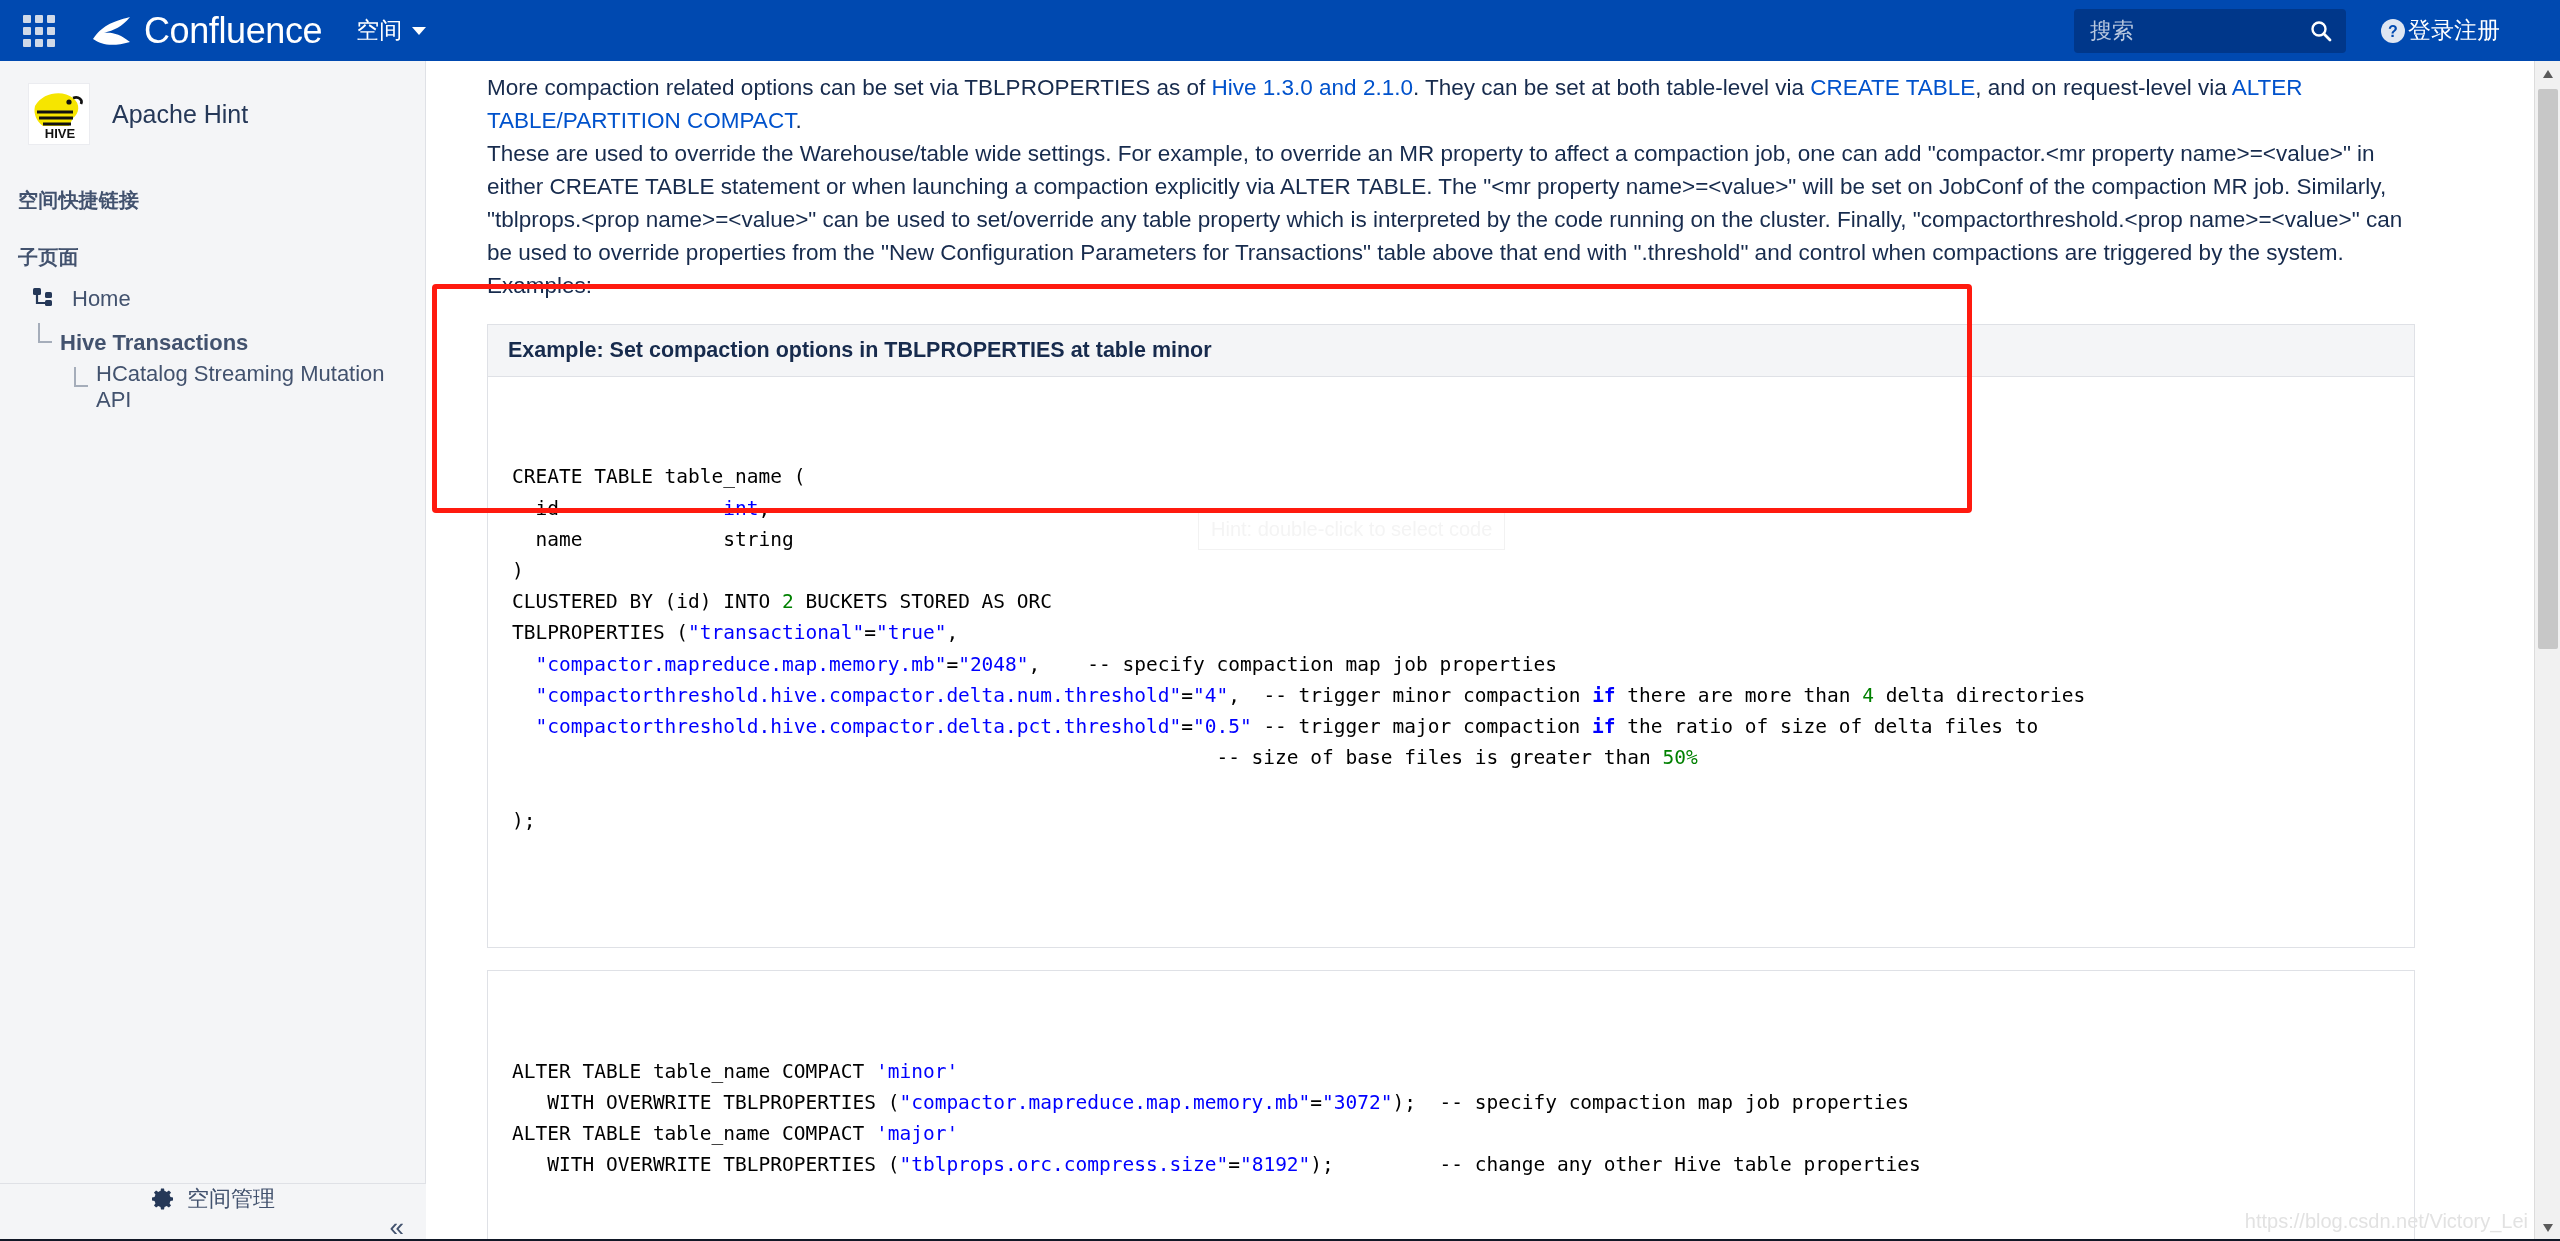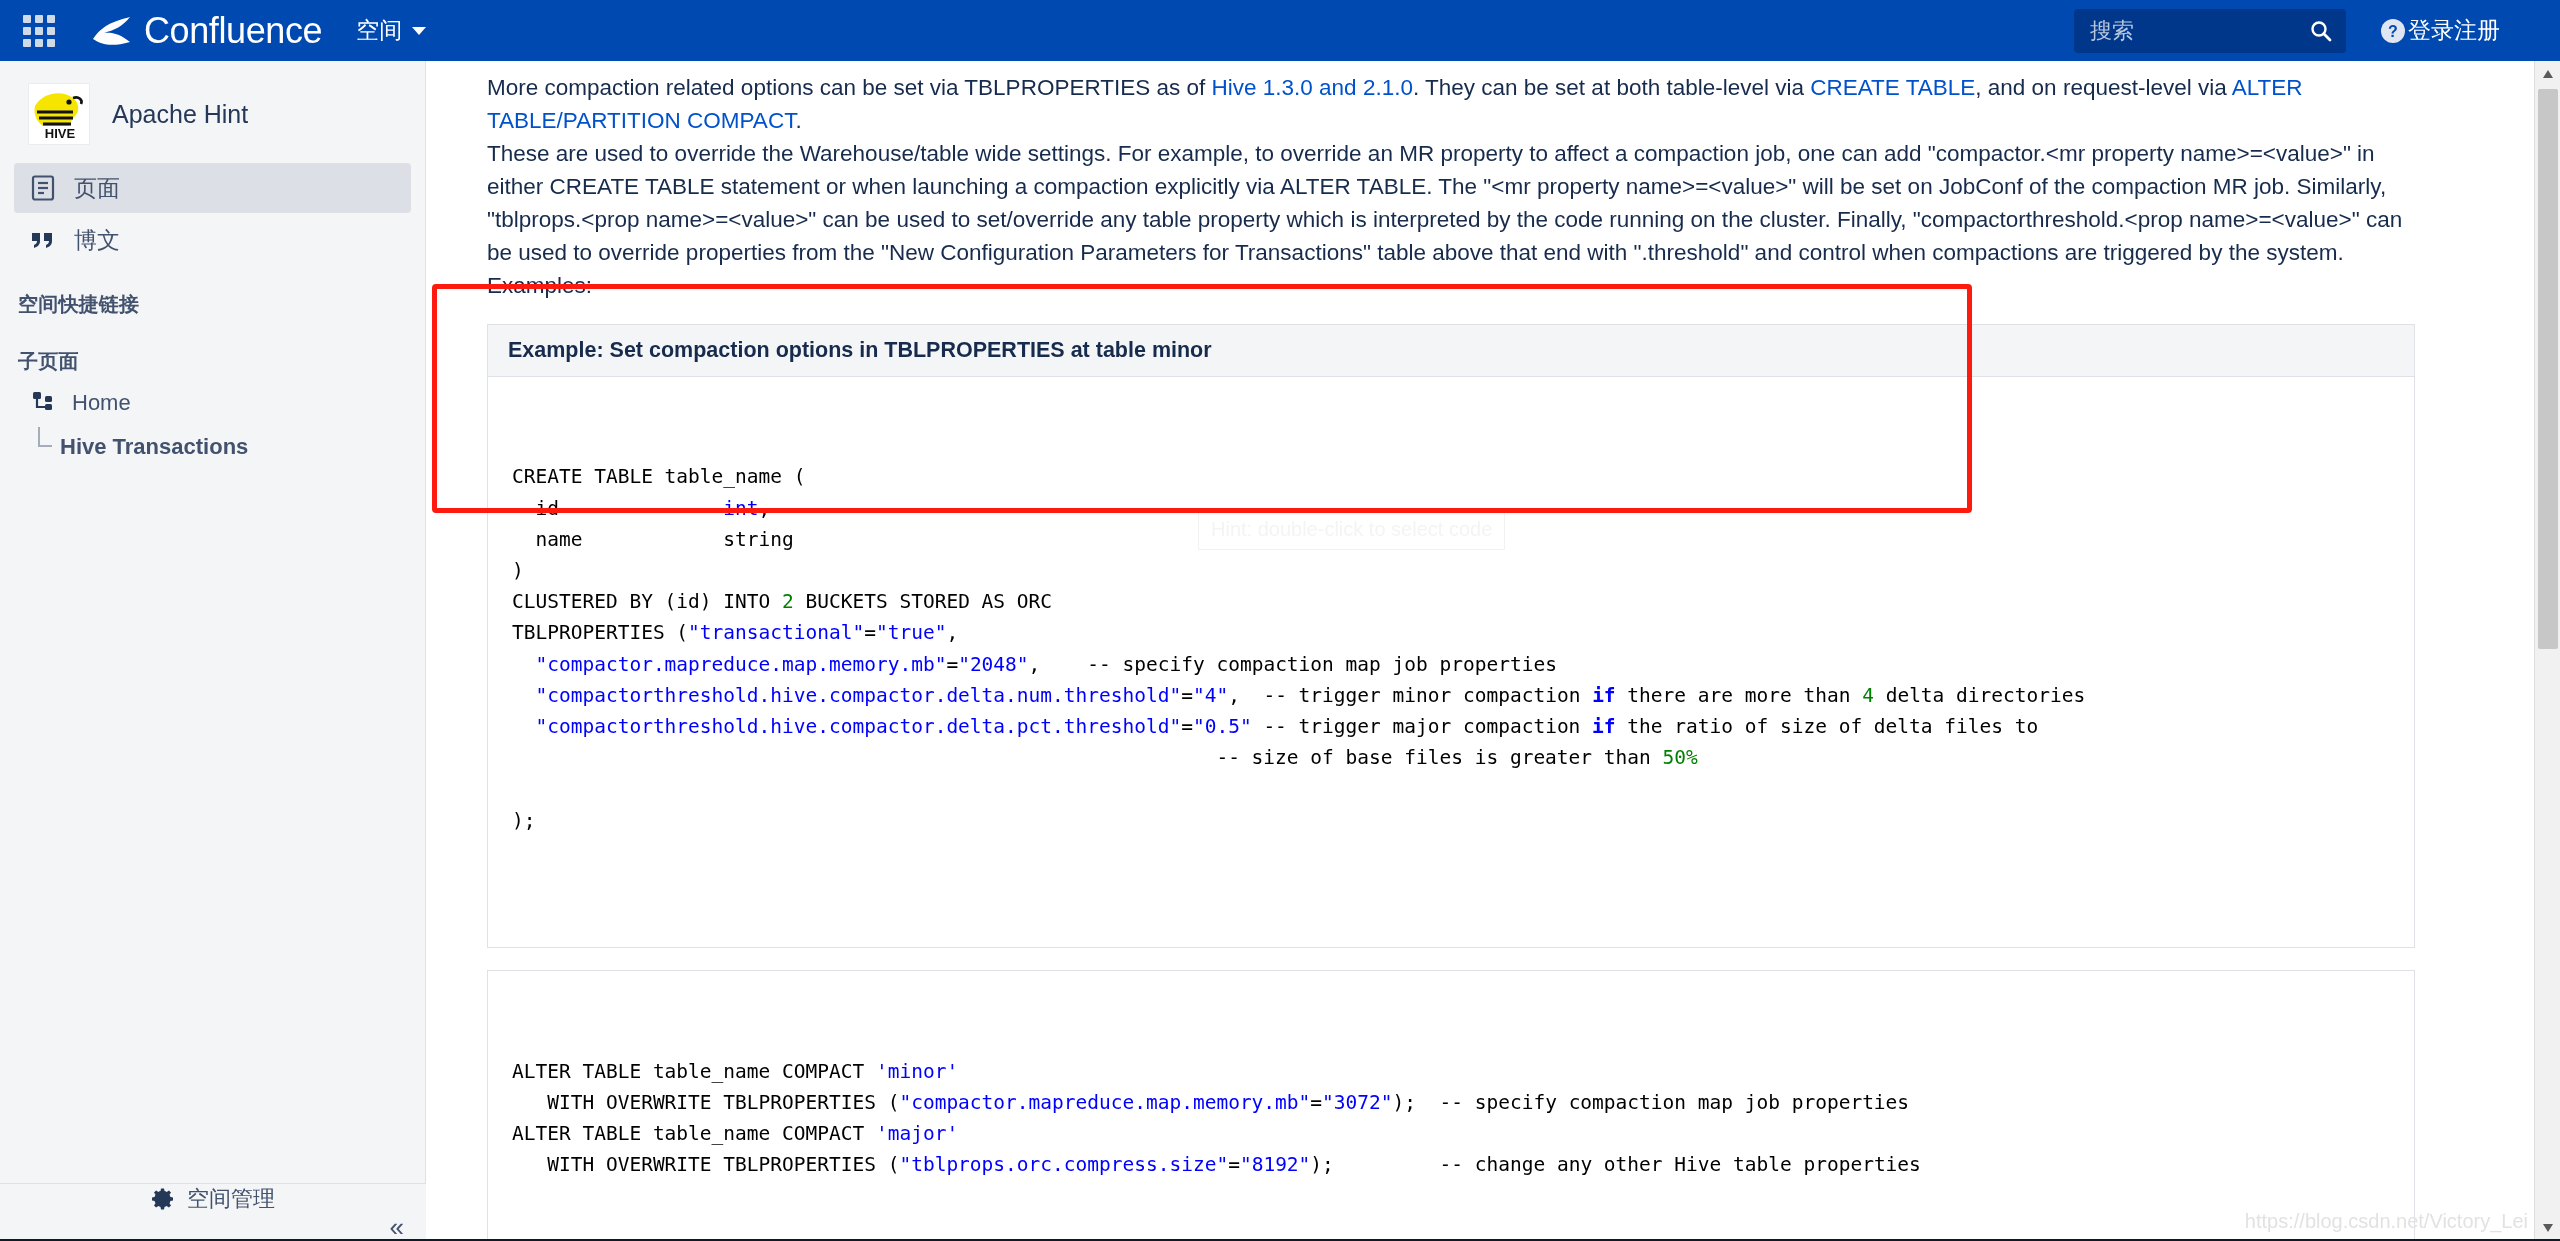--- a/index.html
+++ b/index.html
@@ -273,43 +273,20 @@
         <path d="M6 22 C14 8, 34 6, 44 14 C52 20, 50 30, 44 34 L40 42 L14 42 C8 38, 4 30, 6 22 Z" fill="#f6e500"></path>
         <path d="M8 28 L44 28 M10 34 L44 34 M14 40 L42 40" stroke="#111111" stroke-width="3"></path>
         <circle cx="40" cy="18" r="2.6" fill="#111111"></circle>
         <path d="M44 14 C50 12, 54 16, 52 20" stroke="#111111" stroke-width="2.6" fill="none"></path>
         <text x="31" y="54" font-size="13" font-weight="bold" font-family="Liberation Sans, sans-serif" fill="#111111" text-anchor="middle">HIVE</text>
       </svg>
     </div>
     <div class="space-name">Apache Hint</div>
   </div>
 
-  <div class="snav">
-    <div class="snav-item active">
-      <span class="ic">
-        <svg width="24" height="26" viewBox="0 0 24 26">
-          <rect x="2" y="1.5" width="20" height="23" rx="2" fill="none" stroke="#42526e" stroke-width="2.2"></rect>
-          <line x1="7" y1="8" x2="17" y2="8" stroke="#42526e" stroke-width="2.2"></line>
-          <line x1="7" y1="13" x2="17" y2="13" stroke="#42526e" stroke-width="2.2"></line>
-          <line x1="7" y1="18" x2="13" y2="18" stroke="#42526e" stroke-width="2.2"></line>
-        </svg>
-      </span>
-      <span>页面</span>
-    </div>
-
-    <div class="snav-item">
-      <span class="ic">
-        <svg width="26" height="22" viewBox="0 0 26 22">
-          <path d="M2 4 h8 v8 c0 4 -3 6 -6 7 v-3 c2 -1 3 -2 3 -4 h-5 z" fill="#253858"></path>
-          <path d="M14 4 h8 v8 c0 4 -3 6 -6 7 v-3 c2 -1 3 -2 3 -4 h-5 z" fill="#253858"></path>
-        </svg>
-      </span>
-      <span>博文</span>
-    </div>
-  </div>
 
   <div class="snav-section">空间快捷链接</div>
 
   <div class="snav-section">子页面</div>
   <div class="snav">
     <div class="tree-item">
       <span class="ic">
         <svg width="22" height="24" viewBox="0 0 22 24">
           <rect x="1" y="1" width="8" height="7" rx="1.5" fill="#253858"></rect>
           <path d="M5 8 v8 h8" fill="none" stroke="#253858" stroke-width="2.2"></path>
@@ -318,20 +295,24 @@
         </svg>
       </span>
       <span>Home</span>
     </div>
 
     <div class="tree-item tree-child tree-bold">
       <span class="elbow"></span>
       <span>Hive Transactions</span>
     </div>
 
+    <div class="tree-item tree-child2">
+      <span class="elbow"></span>
+      <span>HCatalog Streaming Mutation API</span>
+    </div>
   </div>
 
   <div class="sidebar-footer">
     <div class="sf-left">
       <span class="ic">
         <svg width="24" height="24" viewBox="0 0 24 24">
           <path d="M12 8.2a3.8 3.8 0 1 0 0 7.6 3.8 3.8 0 0 0 0-7.6zm10 5.3v-3l-2.6-.5a7.8 7.8 0 0 0-.9-2.2l1.5-2.2-2.1-2.1-2.2 1.5a7.8 7.8 0 0 0-2.2-.9L13 1.5h-3l-.5 2.6a7.8 7.8 0 0 0-2.2.9L5.1 3.5 3 5.6l1.5 2.2a7.8 7.8 0 0 0-.9 2.2L1 10.5v3l2.6.5c.2.8.5 1.5.9 2.2L3 18.4l2.1 2.1 2.2-1.5c.7.4 1.4.7 2.2.9l.5 2.6h3l.5-2.6c.8-.2 1.5-.5 2.2-.9l2.2 1.5 2.1-2.1-1.5-2.2c.4-.7.7-1.4.9-2.2z" fill="#253858"></path>
         </svg>
       </span>
       <span>空间管理</span>

